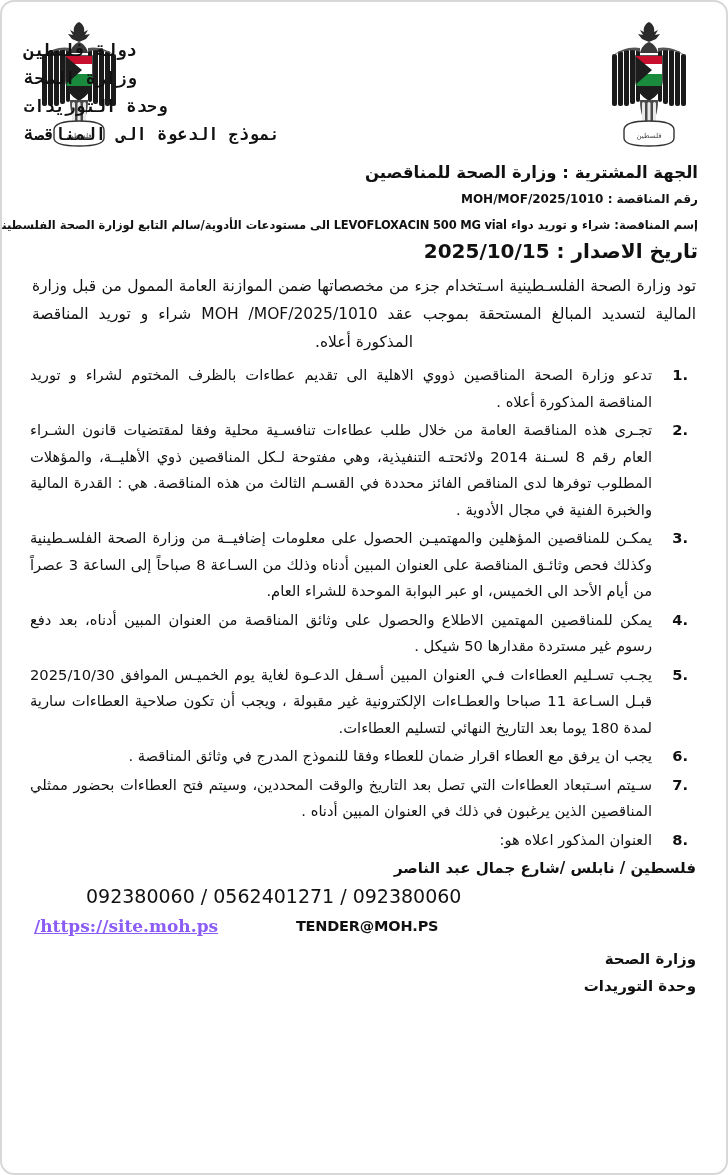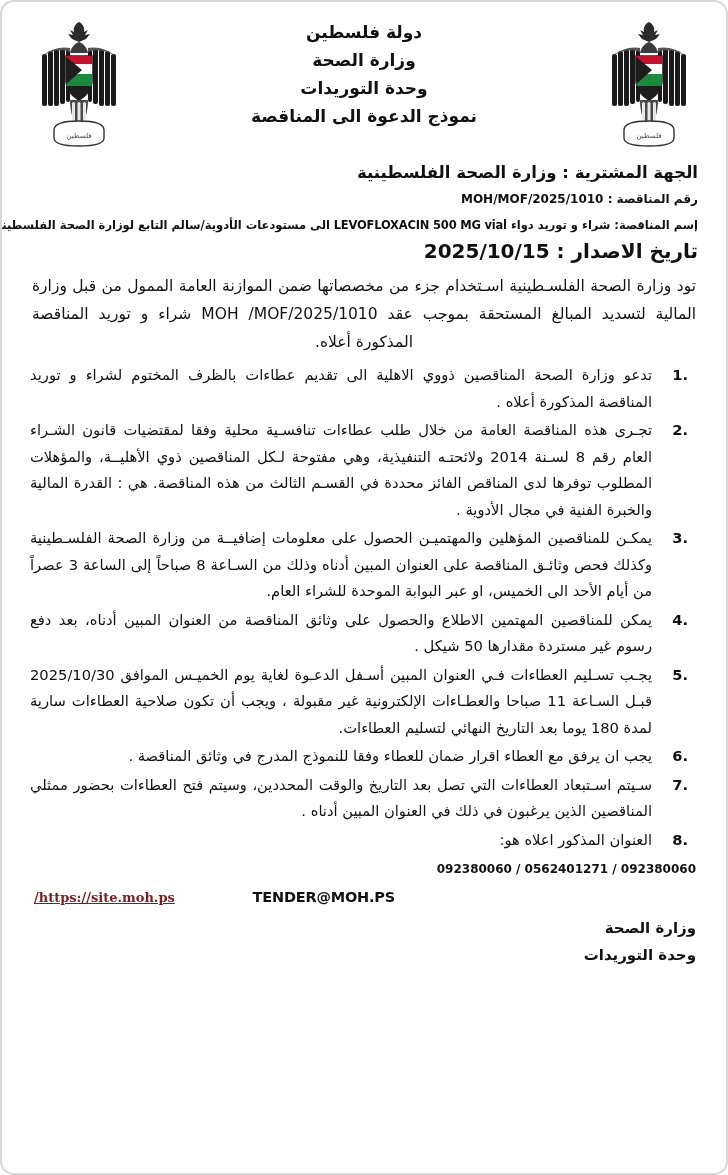--- a/index.html
+++ b/index.html
@@ -38,22 +38,23 @@
     height: 132px;
   }
   .emblem.left  { left: 12px; }
   .emblem.right { right: 12px; }
   .emblem svg { width: 100%; height: 100%; display: block; }
 
   .header-titles {
     position: absolute;
     left: 0;
     right: 0;
-    top: 4px;
-    text-align: center;
+    top: 24px;
+    text-align: left;
+    font-family: Liberation Mono, monospace;
   }
   .header-titles .ttl {
     font-weight: bold;
     font-size: 17px;
     line-height: 28px;
     letter-spacing: -0.3px;
     white-space: nowrap;
   }
 
   
@@ -119,24 +120,23 @@
     text-align: left;
   }
   .address .aline {
     font-size: 15px;
     font-weight: bold;
     line-height: 27px;
     text-align: right;
     direction: rtl;
   }
   .address .phones {
-    font-size: 12px;
-    font-weight: bold;
+    font-size: 19px;
+    font-weight: normal;
     line-height: 28px;
-    text-align: right;
     direction: ltr;
     unicode-bidi: plaintext;
     padding-left: 46px;
   }
 
   
   .contact-row {
     display: flex;
     flex-direction: row-reverse;
     justify-content: flex-start;
@@ -149,23 +149,23 @@
     font-size: 14.5px;
     font-weight: bold;
     letter-spacing: -0.2px;
     width: 230px;
     text-align: center;
     margin-right: 52px;
   }
   .contact-row .weblink {
     direction: ltr;
     font-family: "DejaVu Serif", "Liberation Serif", serif;
-    font-size: 13px;
-    font-weight: bold;
-    color: #7f1d1d;
+    font-size: 17px;
+    font-weight: bold;
+    color: #8b5cf6;
     text-decoration: underline;
     margin-right: 34px;
   }
 
   
   .footer {
     margin-top: 10px;
     padding: 0 8px;
     text-align: right;
   }
@@ -280,40 +280,41 @@
             <rect x="47" y="84" width="3" height="24" rx="1.5" fill="#e8e8e8"></rect>
           </g>
           <path d="M18 112 C18 106 26 103 43 103 C60 103 68 106 68 112 L68 120 C68 125 60 128 43 128 C26 128 18 125 18 120 Z" fill="#ffffff" stroke="#333" stroke-width="1.4"></path>
           <text x="43" y="120" font-size="7" text-anchor="middle" fill="#444" font-family="DejaVu Sans, sans-serif">فلسطين</text>
         </g>
       </svg>
     </div>
   </div>
 
   <div class="meta">
-    <div class="line l1">الجهة المشترية : وزارة الصحة الفلسطينية</div>
+    <div class="line l1">الجهة المشترية : وزارة الصحة للمناقصين</div>
     <div class="line l2">رقم المناقصة : MOH/MOF/2025/1010</div>
     <div class="line l3">إسم المناقصة: شراء و توريد  دواء LEVOFLOXACIN 500 MG vial الى مستودعات الأدوية/سالم التابع لوزارة الصحة الفلسطينية</div>
     <div class="line l4">تاريخ الاصدار : 2025/10/15</div>
   </div>
 
   <div class="intro">تود وزارة الصحة الفلسـطينية اسـتخدام جزء من مخصصاتها ضمن  الموازنة العامة الممول من قبل وزارة المالية لتسديد المبالغ المستحقة  بموجب عقد  MOH /MOF/2025/1010 شراء و توريد  المناقصة المذكورة أعلاه.</div>
 
   <ol class="clauses">
     <li>تدعو وزارة الصحة المناقصين ذووي الاهلية الى تقديم عطاءات بالظرف المختوم لشراء و توريد المناقصة المذكورة أعلاه .</li>
     <li>تجـرى هذه المناقصة العامة من خلال طلب عطاءات تنافسـية محلية وفقا لمقتضيات قانون الشـراء العام رقم 8 لسـنة 2014 ولائحتـه التنفيذية، وهي مفتوحة لـكل المناقصين ذوي الأهليــة، والمؤهلات المطلوب توفرها لدى المناقص الفائز محددة في القسـم الثالث من هذه المناقصة. هي : القدرة المالية والخبرة الفنية في مجال الأدوية .</li>
     <li>يمكـن للمناقصين المؤهلين والمهتميـن الحصول على معلومات إضافيــة من وزارة الصحة الفلسـطينية وكذلك فحص وثائـق المناقصة على العنوان المبين أدناه وذلك من السـاعة 8 صباحاً إلى الساعة 3 عصراً من أيام الأحد الى الخميس، او عبر البوابة الموحدة للشراء العام.</li>
     <li>يمكن للمناقصين المهتمين الاطلاع والحصول على وثائق المناقصة من العنوان المبين أدناه، بعد دفع رسوم غير مستردة مقدارها 50 شيكل .</li>
     <li>يجـب تسـليم العطاءات فـي العنوان المبين أسـفل الدعـوة لغاية يوم الخميـس الموافق 2025/10/30 قبـل السـاعة 11 صباحا والعطـاءات الإلكترونية غير مقبولة ، ويجب أن تكون صلاحية العطاءات سارية لمدة 180 يوما بعد التاريخ النهائي لتسليم العطاءات.</li>
     <li>يجب ان يرفق مع العطاء اقرار ضمان للعطاء وفقا للنموذج المدرج في وثائق المناقصة .</li>
     <li>سـيتم اسـتبعاد العطاءات التي تصل بعد التاريخ والوقت المحددين، وسيتم فتح العطاءات بحضور ممثلي المناقصين الذين يرغبون في ذلك في العنوان المبين أدناه .</li>
     <li>العنوان المذكور اعلاه هو:</li>
   </ol>
 
   <div class="address">
+    <div class="aline">فلسطين / نابلس /شارع جمال عبد الناصر</div>
     <div class="phones">092380060  / 0562401271 / 092380060</div>
   </div>
 
   <div class="contact-row">
     <a class="weblink" href="#">/https://site.moh.ps</a>
     <div class="email">TENDER@MOH.PS</div>
   </div>
 
   <div class="footer">
     <div class="fline">وزارة الصحة</div>

